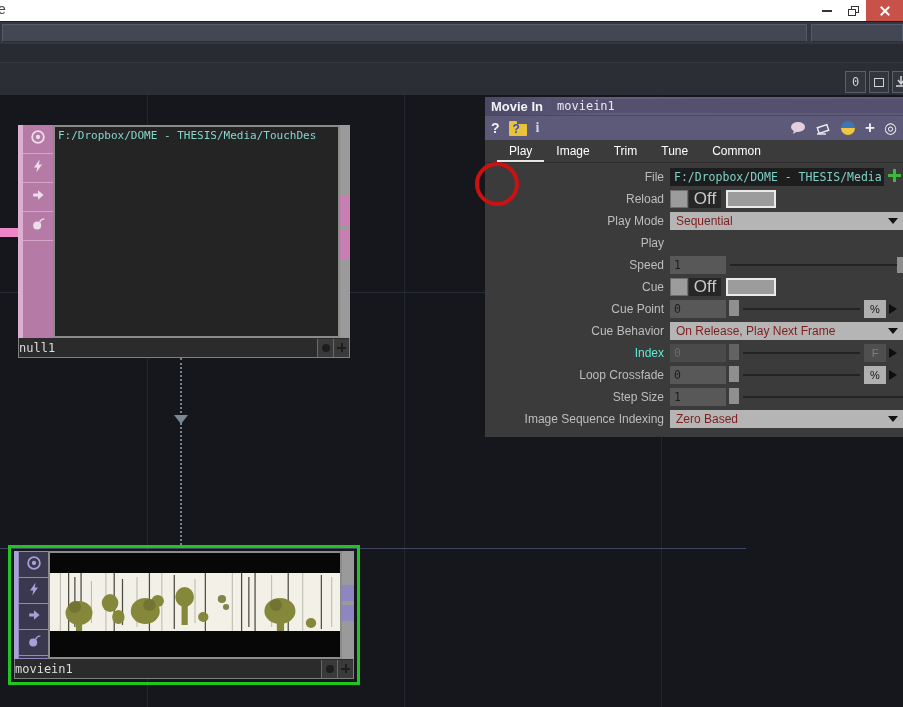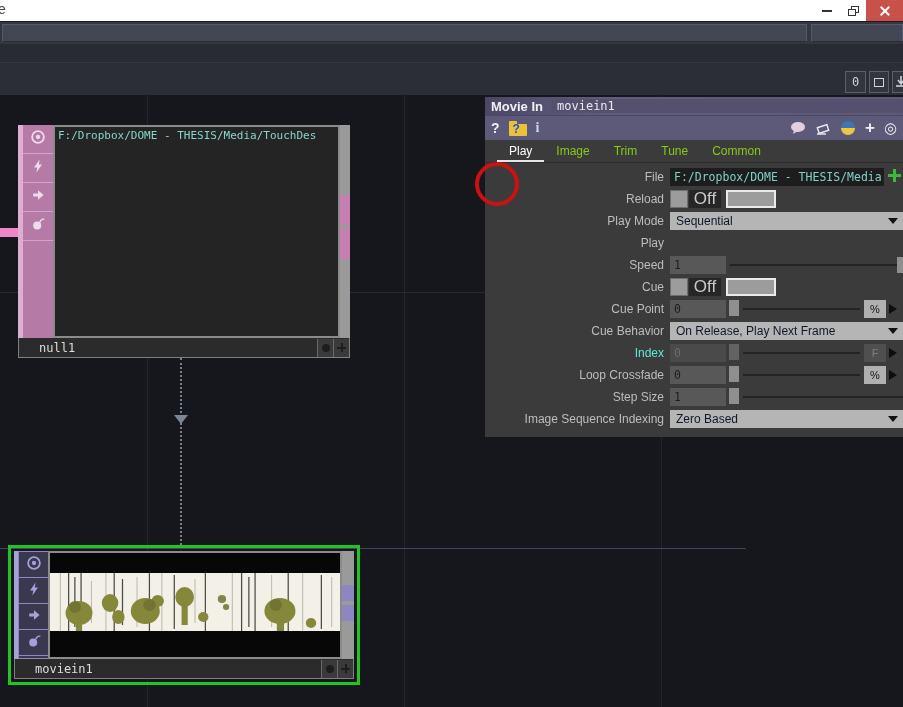--- a/index.html
+++ b/index.html
@@ -49,21 +49,21 @@
   
   .node{position:absolute;display:flex;flex-direction:column;}
   .node-main{display:flex;flex:1;min-height:0;}
   .edge-strip{width:5px;}
   .flag-col{width:30px;display:flex;flex-direction:column;}
   .flag-cell{display:flex;align-items:center;justify-content:center;}
   .node-body{flex:1;position:relative;border:2px solid #8b8b8b;overflow:hidden;}
   .out-strip{width:10px;background:#9a9a9a;position:relative;}
   .out-seg{position:absolute;left:0;width:100%;}
   .name-bar{height:20px;display:flex;align-items:center;background:#2b2b2b;border:1px solid #7f7f7f;border-top:none;}
-  .name-text{flex:1;padding-left:20px;font-family:"DejaVu Sans Mono",monospace;font-size:12px;color:#dedede;overflow:hidden;white-space:nowrap;}
+  .name-text{flex:1;padding-left:0;font-family:"DejaVu Sans Mono",monospace;font-size:12px;color:#dedede;overflow:hidden;white-space:nowrap;}
   .nb-btn{width:16px;height:18px;background:#3a3a3a;border-left:1px solid #6a6a6a;display:flex;align-items:center;justify-content:center;}
   .nb-dot{width:8px;height:8px;border-radius:50%;background:#1e1e1e;}
   .nb-plus{position:relative;width:9px;height:9px;}
   .nb-plus::before{content:"";position:absolute;left:0;top:3.5px;width:9px;height:2px;background:#1e1e1e;}
   .nb-plus::after{content:"";position:absolute;left:3.5px;top:0;width:2px;height:9px;background:#1e1e1e;}
 
   
   .node-null{left:18px;top:30px;width:332px;height:233px;}
   .node-null .edge-strip{background:#dcaed0;}
   .node-null .flag-col{background:#b57ba6;}
@@ -101,41 +101,41 @@
   .glyph-info{color:#c9d3f2;font-weight:bold;font-size:14px;font-family:"Liberation Serif",serif;}
   .glyph-plus{color:#f0f0f4;font-size:17px;font-weight:bold;}
   .glyph-target{color:#f0f0f4;font-size:15px;}
   .folder-help{position:relative;width:18px;height:15px;}
   .folder-help .fbody{position:absolute;left:0;top:3px;width:18px;height:12px;background:#e8c33a;border-radius:1px;}
   .folder-help .ftab{position:absolute;left:0;top:0;width:8px;height:5px;background:#e8c33a;border-radius:1px;}
   .folder-help .fq{position:absolute;left:4px;top:1px;color:#2a4fd0;font-weight:bold;font-size:12px;}
 
   .pw-tabs{height:23px;background:#3b3b3b;border-bottom:1px solid #2d2d2d;display:flex;align-items:flex-end;
     padding-left:12px;gap:0;}
-  .tab{padding:3px 12px 4px 12px;font-size:12px;color:#84cc16;}
+  .tab{padding:3px 12px 4px 12px;font-size:12px;color:#ffffff;}
   .tab.active{color:#ffffff;border-bottom:2px solid #e6e6e6;padding-bottom:2px;}
 
   .pw-body{flex:1;padding-top:3px;}
   .prow{height:22px;display:flex;align-items:center;}
   .plabel{width:185px;text-align:right;padding-right:6px;font-size:12px;color:#bdbdbd;white-space:nowrap;}
   .prow.disabled .plabel{color:#5eead4;}
   .pctrl{flex:1;display:flex;align-items:flex-start;height:18px;position:relative;}
   .ffield{flex:1;height:18px;background:#1d1d1d;color:#7fd0c6;font-family:"DejaVu Sans Mono",monospace;
     font-size:11.5px;display:flex;align-items:center;padding-left:4px;white-space:nowrap;overflow:hidden;}
   .fadd{position:relative;width:15px;height:15px;margin:0 1px 0 3px;}
   .fadd::before{content:"";position:absolute;left:1px;top:6px;width:13px;height:3px;background:#3db83d;}
   .fadd::after{content:"";position:absolute;left:6px;top:1px;width:3px;height:13px;background:#3db83d;}
   .chkbox{width:18px;height:18px;background:#9c9c9c;border:1px solid #6e6e6e;}
   .offbox{width:32px;height:18px;background:#262626;color:#c8c8c8;font-size:17px;
     display:flex;align-items:center;justify-content:center;margin-left:1px;}
   .pulse{width:50px;height:18px;background:#9c9c9c;border:2px solid #eaeaea;margin-left:5px;}
   .onbox{width:30px;height:18px;background:#262626;color:#d2d2d2;font-size:11.5px;
     display:flex;align-items:center;justify-content:center;}
   .minibox{width:16px;height:18px;background:#9c9c9c;border:1px solid #6e6e6e;margin-left:1px;}
-  .dropdown{flex:1;height:18px;background:#b5b5b5;color:#0f172a;font-size:12px;display:flex;align-items:center;
+  .dropdown{flex:1;height:18px;background:#b5b5b5;color:#7f1d1d;font-size:12px;display:flex;align-items:center;
     padding-left:6px;position:relative;}
   .dd-arrow{position:absolute;right:5px;top:6px;width:0;height:0;
     border-left:5px solid transparent;border-right:5px solid transparent;border-top:6px solid #111;}
   .numfield{width:56px;height:18px;background:#585858;color:#1d1d1d;font-family:"DejaVu Sans Mono",monospace;
     font-size:11.5px;display:flex;align-items:center;padding-left:4px;}
   .prow.disabled .numfield{background:#4a4a4a;color:#6b6b6b;}
   .shandle{width:10px;height:16px;background:#8f8f8f;margin-left:3px;flex:none;}
   .prow.disabled .shandle{background:#636363;}
   .trackwrap{flex:1;position:relative;height:18px;margin-left:4px;}
   .track{position:absolute;left:0;right:0;top:8px;height:2px;background:#232323;}

